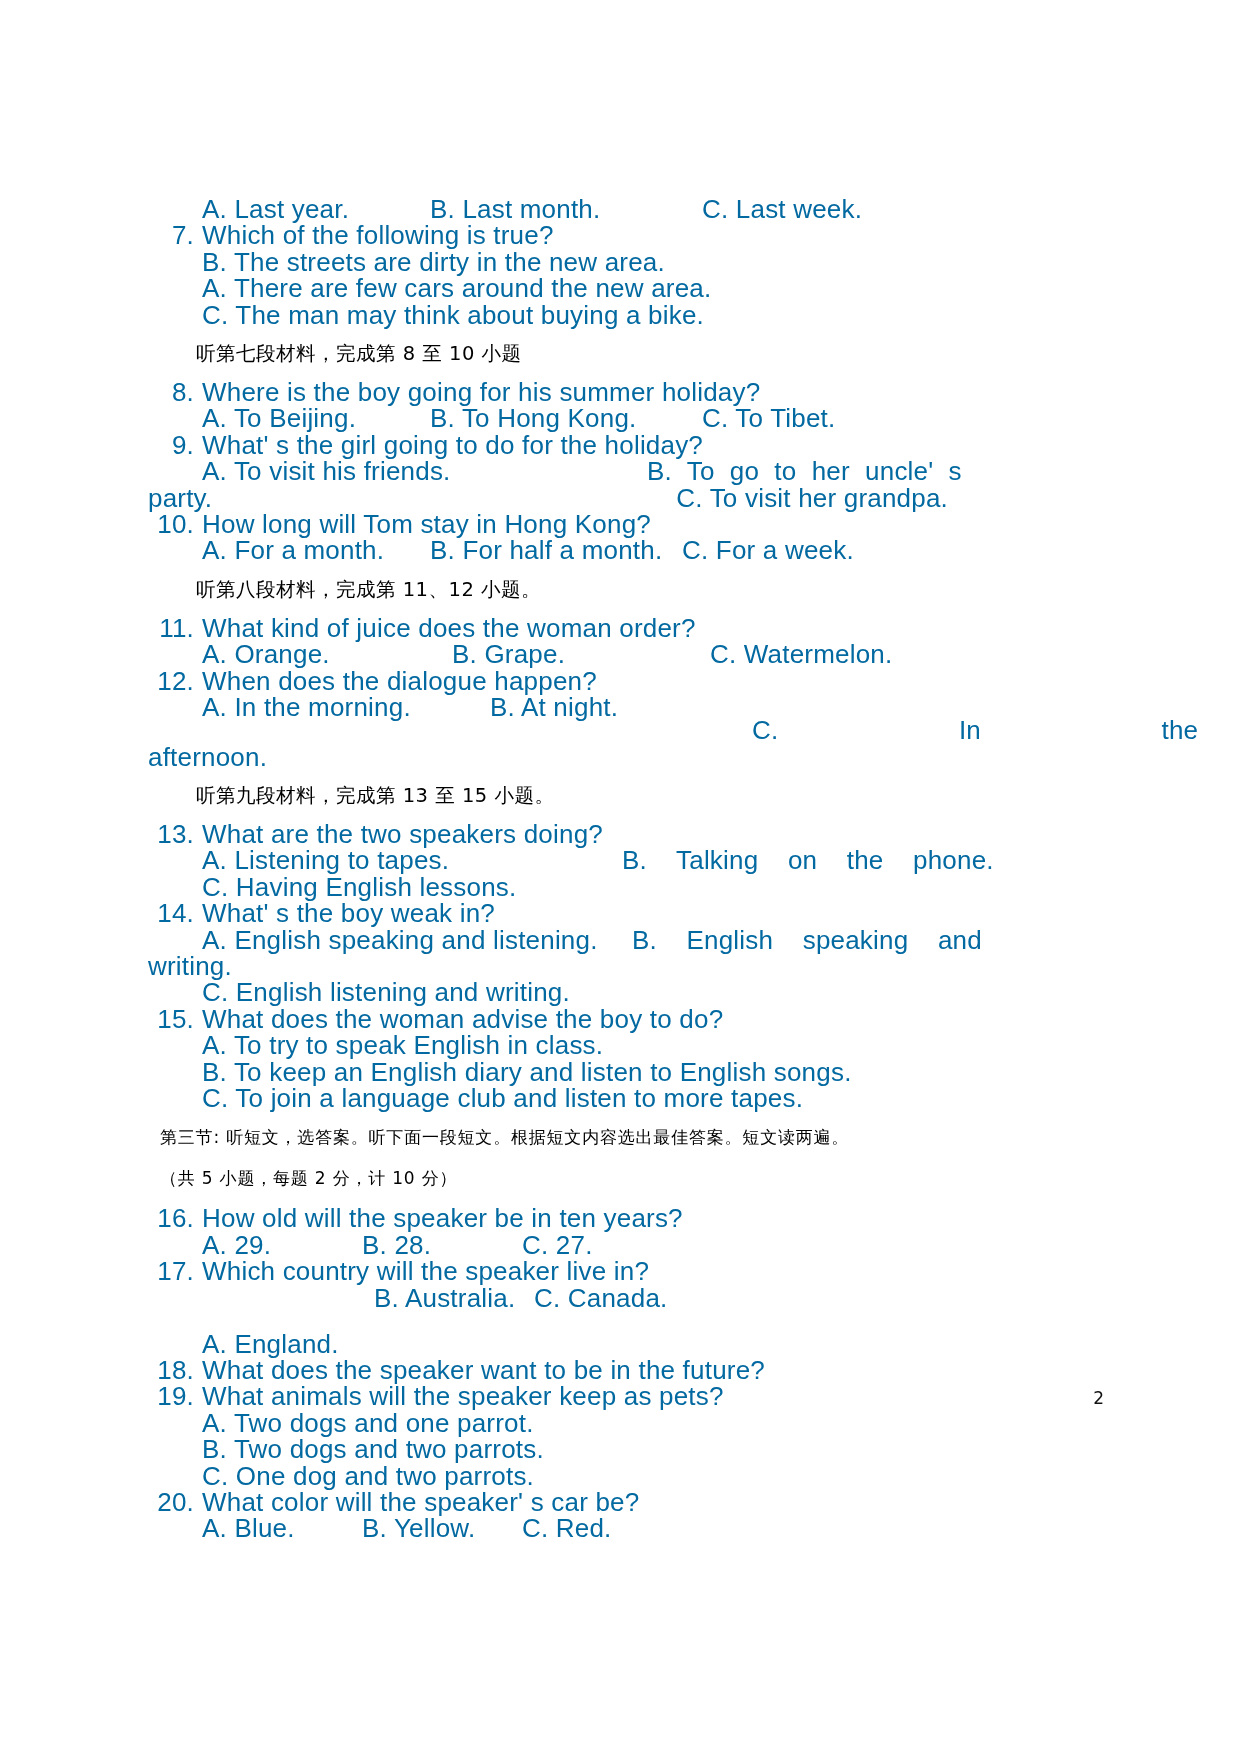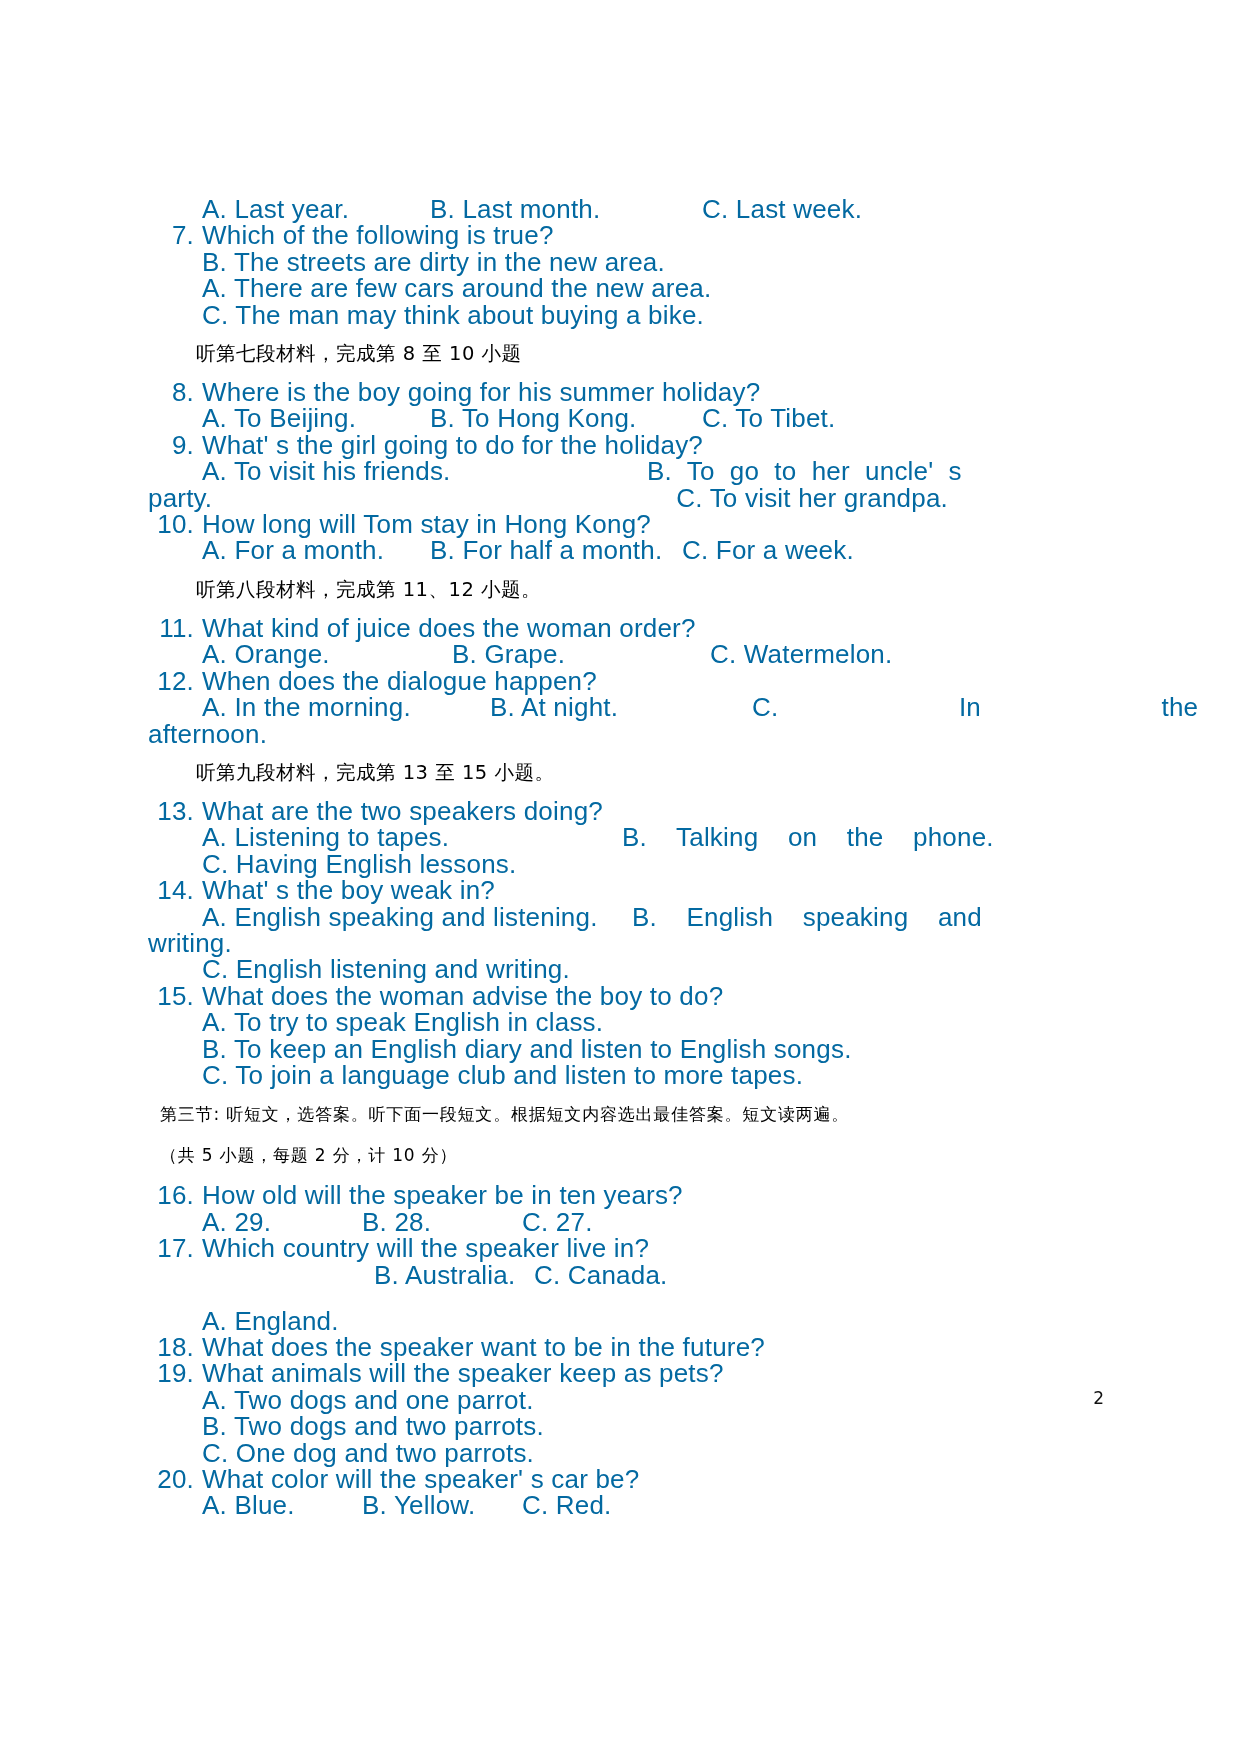--- a/index.html
+++ b/index.html
@@ -76,21 +76,21 @@
   .opt-b-n { width: 160px; }
 
   .opt-a-w { width: 172px; margin-top: 46px; }
   .opt-b-w { width: 160px; }
 
   .opt-single { padding-left: 54px; }
   .cont { padding-left: 0; }
 
   
   .spread-b { word-spacing: 0.30em; }
-  .spread-wide { word-spacing: 1.45em; }
+  .spread-wide { word-spacing: 1.45em; margin-top: 23px; }
   .spread-mid { word-spacing: 0.85em; }
 
   
   .cn {
     font-family: "DejaVu Sans", "Liberation Sans", sans-serif;
     font-size: 19.5px;
     line-height: 27px;
     letter-spacing: 0.5px;
     margin: 12px;
     white-space: pre-wrap;

